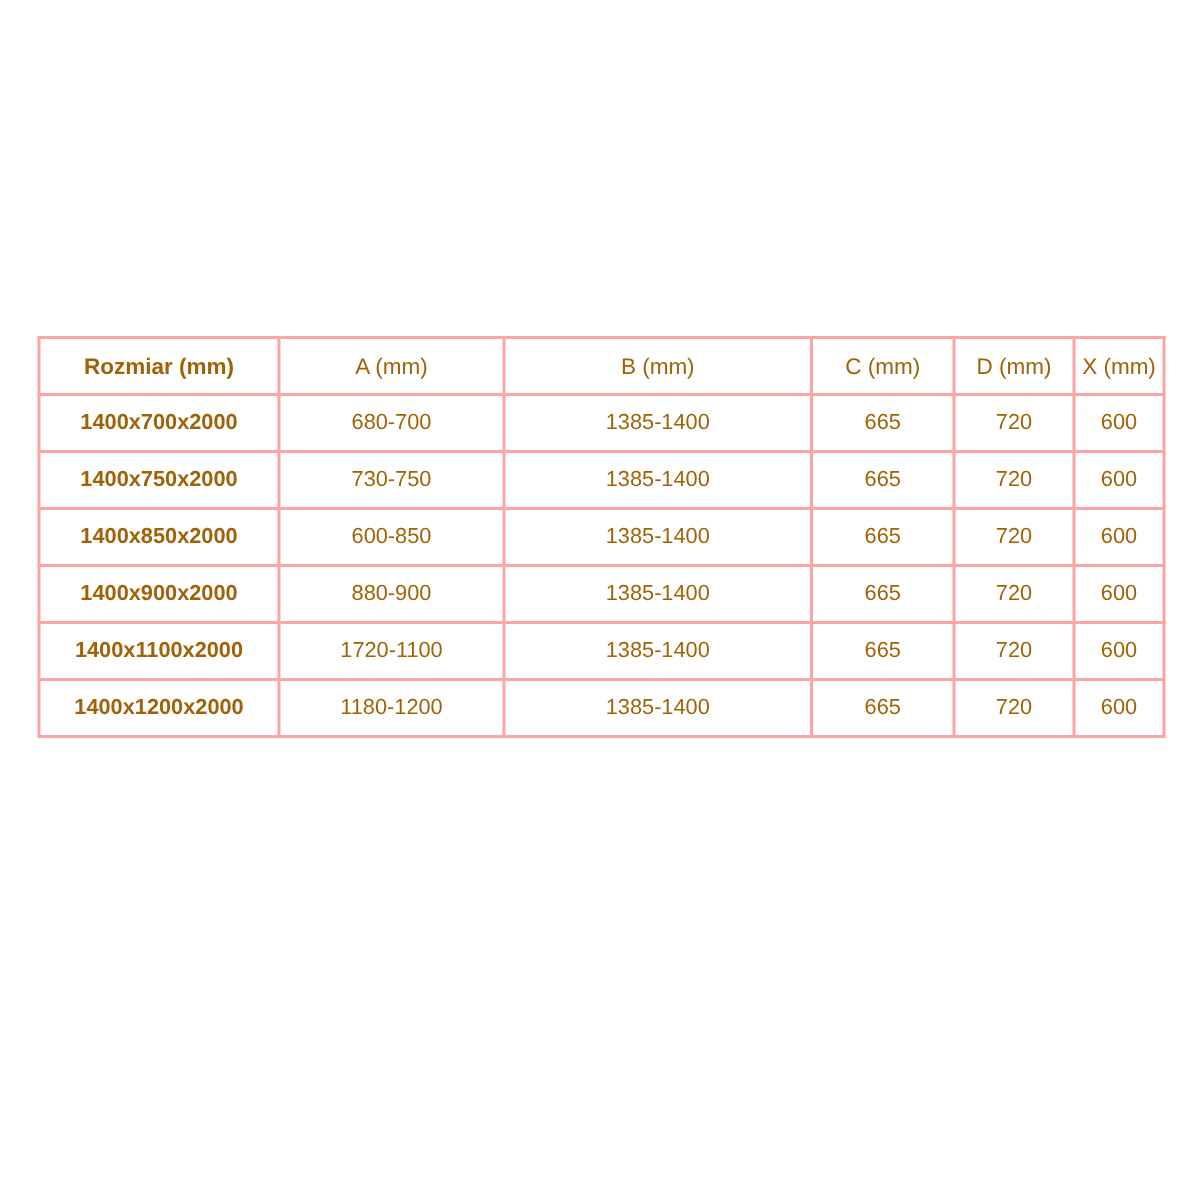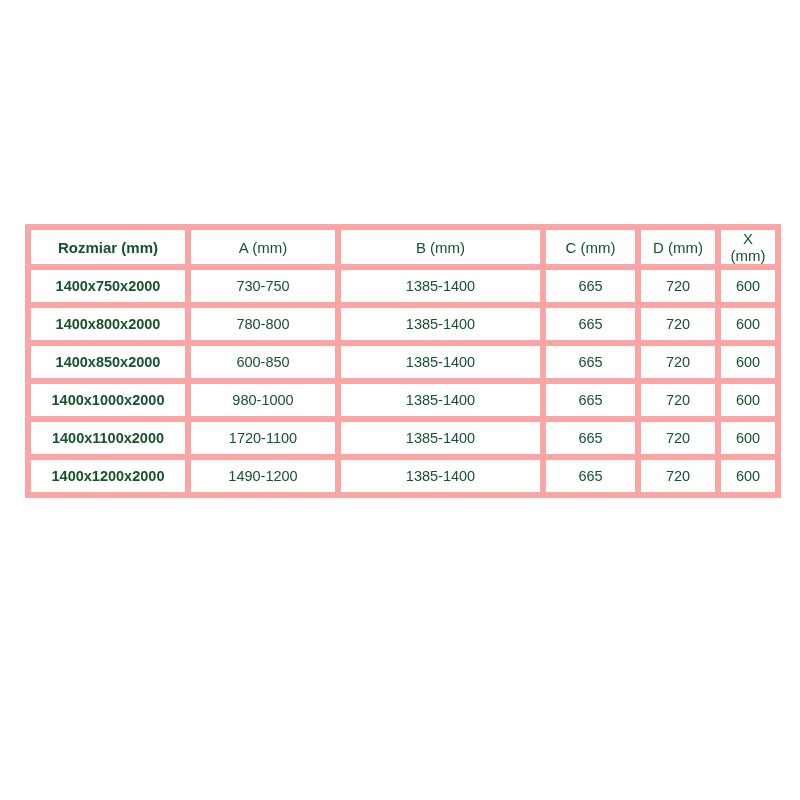--- a/index.html
+++ b/index.html
@@ -19,26 +19,26 @@
     top: 224px;
     width: 750px;
   }
   table.spec-table {
     border-collapse: collapse;
     width: 750px;
     table-layout: fixed;
   }
   table.spec-table th,
   table.spec-table td {
-    border: 6px solid #fca5a5;
+    border: 2px solid #fca5a5;
     height: 38px;
     text-align: center;
     vertical-align: middle;
     font-size: 14.5px;
-    color: #14532d;
+    color: #a16207;
     padding: 0 4px;
     box-sizing: border-box;
   }
   table.spec-table th {
     font-weight: normal;
     font-size: 15px;
   }
   table.spec-table td.size-col {
     font-weight: bold;
     font-size: 14.5px;
@@ -72,62 +72,62 @@
         <th class="size-col">Rozmiar (mm)</th>
         <th>A (mm)</th>
         <th>B (mm)</th>
         <th>C (mm)</th>
         <th>D (mm)</th>
         <th>X (mm)</th>
       </tr>
     </thead>
     <tbody>
       <tr>
-        <td class="size-col">1400x750x2000</td>
-        <td>730-750</td>
+        <td class="size-col">1400x700x2000</td>
+        <td>680-700</td>
         <td>1385-1400</td>
         <td>665</td>
         <td>720</td>
         <td>600</td>
       </tr>
       <tr>
-        <td class="size-col">1400x800x2000</td>
-        <td>780-800</td>
+        <td class="size-col">1400x750x2000</td>
+        <td>730-750</td>
         <td>1385-1400</td>
         <td>665</td>
         <td>720</td>
         <td>600</td>
       </tr>
       <tr>
         <td class="size-col">1400x850x2000</td>
         <td>600-850</td>
         <td>1385-1400</td>
         <td>665</td>
         <td>720</td>
         <td>600</td>
       </tr>
       <tr>
-        <td class="size-col">1400x1000x2000</td>
-        <td>980-1000</td>
+        <td class="size-col">1400x900x2000</td>
+        <td>880-900</td>
         <td>1385-1400</td>
         <td>665</td>
         <td>720</td>
         <td>600</td>
       </tr>
       <tr>
         <td class="size-col">1400x1100x2000</td>
         <td>1720-1100</td>
         <td>1385-1400</td>
         <td>665</td>
         <td>720</td>
         <td>600</td>
       </tr>
       <tr>
         <td class="size-col">1400x1200x2000</td>
-        <td>1490-1200</td>
+        <td>1180-1200</td>
         <td>1385-1400</td>
         <td>665</td>
         <td>720</td>
         <td>600</td>
       </tr>
     </tbody>
   </table>
 </div>
 
 </body></html>

